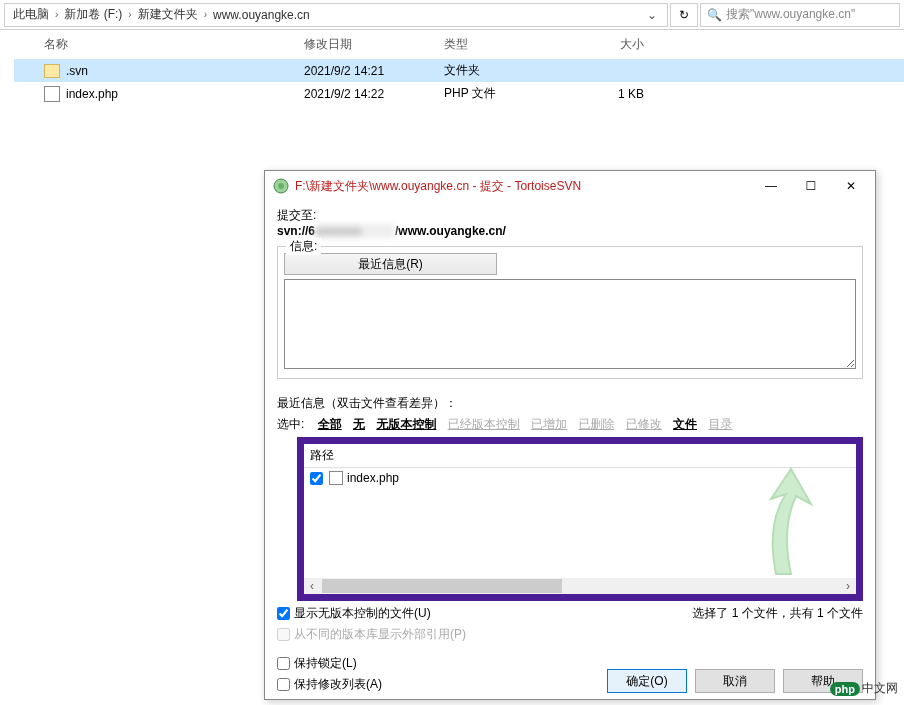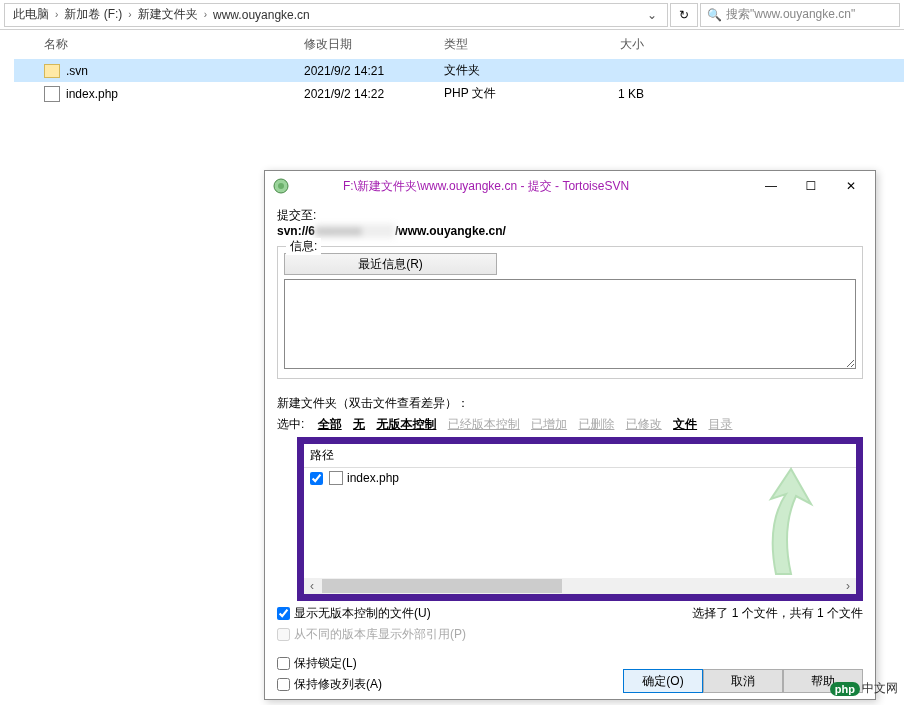--- a/index.html
+++ b/index.html
@@ -26,21 +26,21 @@
     .col-size { width: 80px; text-align:right; }
     .file-row { display:flex; padding: 3px 0 3px 30px; align-items:center; }
     .file-row.selected { background:#cce8ff; }
     .folder-icon { width:16px; height:14px; background:#ffe9a6; border:1px solid #d4b758; margin-right:6px; }
     .php-icon { width:16px; height:16px; background:#fff; border:1px solid #888; margin-right:6px; position:relative; }
     
     
     .dialog { position:absolute; left:264px; top:170px; width:612px; height:530px; background:#fff; border:1px solid #888; box-shadow: 2px 2px 8px rgba(0,0,0,0.2); display:flex; flex-direction:column; }
     .title-bar { height:30px; display:flex; align-items:center; padding: 0 4px 0 8px; }
     .title-icon { width:16px; height:16px; margin-right:6px; }
-    .title-text { flex:1; color:#a21caf;margin-left:48px; }
+    .title-text { flex:1; color:#b91c1c; }
     .win-btn { width:40px; height:26px; display:flex; align-items:center; justify-content:center; cursor:pointer; }
     .dialog-body { flex:1; padding: 6px 12px; display:flex; flex-direction:column; }
     .label-row { margin-bottom: 0; }
     .url-row { font-weight:bold; margin-bottom:8px; }
     .url-blur { display:inline-block; width:80px; filter:blur(3px); background:#eee; color:#999; }
     .info-group { border:1px solid #ccc; padding:6px; position:relative; margin-bottom:10px; }
     .recent-btn { width:213px; height:22px; border:1px solid #adadad; background:linear-gradient(#f5f5f5,#e8e8e8); cursor:pointer; font-size:12px; }
     .message-box { width:100%; height:90px; border:1px solid #888; background:#fff; margin-top:4px; }
     .changes-label { margin: 6px 0 4px; }
     .filter-row { margin-bottom:4px; }
@@ -54,21 +54,21 @@
     .arrow-bg { position:absolute; right:20px; bottom:10px; width:100px; height:120px; opacity:0.55; }
     .scroll-h { position:absolute; bottom:0; left:0; right:0; height:16px; background:#f0f0f0; display:flex; align-items:center; }
     .scroll-arrow { width:16px; height:16px; display:flex; align-items:center; justify-content:center; color:#666; cursor:pointer; }
     .scroll-thumb { flex:0 0 240px; height:14px; background:#ccc; margin-left:2px; }
     .checkbox-row { display:flex; align-items:center; margin-top:4px; }
     .checkbox-row input { margin-right:4px; }
     .checkbox-row.disabled { color:#aaa; }
     .selection-status { float:right; }
     .bottom-row { display:flex; justify-content:space-between; margin-top:8px; align-items:flex-end; }
     .bottom-left {}
-    .bottom-right { display:flex; }
+    .bottom-right { display:flex; gap:8px; }
     .dlg-btn { min-width:80px; height:24px; border:1px solid #adadad; background:#e1e1e1; cursor:pointer; font-size:12px; padding:0 10px; }
     .dlg-btn.primary { border:1px solid #0078d7; background:#e5f1fb; }
     
     .watermark { position:absolute; right:6px; bottom:8px; display:flex; align-items:center; gap:2px; font-size:12px; color:#333; }
     .wm-badge { background:#15803d; color:#fff; font-weight:bold; padding:1px 5px; border-radius:8px; font-size:11px; }
   </style>
 </head>
 <body>
 
 <div class="explorer-bar">
@@ -142,21 +142,21 @@
   <div class="dialog-body">
     <div class="label-row">提交至:</div>
     <div class="url-row">
       <span>svn://6</span><span class="url-blur">xxxxxxx</span><span>/www.ouyangke.cn/</span>
     </div>
     <div class="info-group">
       <span class="legend" style="position:absolute;top:-9px;left:8px;background:#fff;padding:0 4px">信息:</span>
       <button class="recent-btn">最近信息(R)</button>
       <textarea class="message-box" style=""></textarea>
     </div>
-    <div class="changes-label">新建文件夹（双击文件查看差异）：</div>
+    <div class="changes-label">最近信息（双击文件查看差异）：</div>
     <div class="filter-row">
       <span style="margin-right:10px">选中:</span>
       <span class="filter-link">全部</span>
       <span class="filter-link">无</span>
       <span class="filter-link">无版本控制</span>
       <span class="filter-link disabled">已经版本控制</span>
       <span class="filter-link disabled">已增加</span>
       <span class="filter-link disabled">已删除</span>
       <span class="filter-link disabled">已修改</span>
       <span class="filter-link">文件</span>

